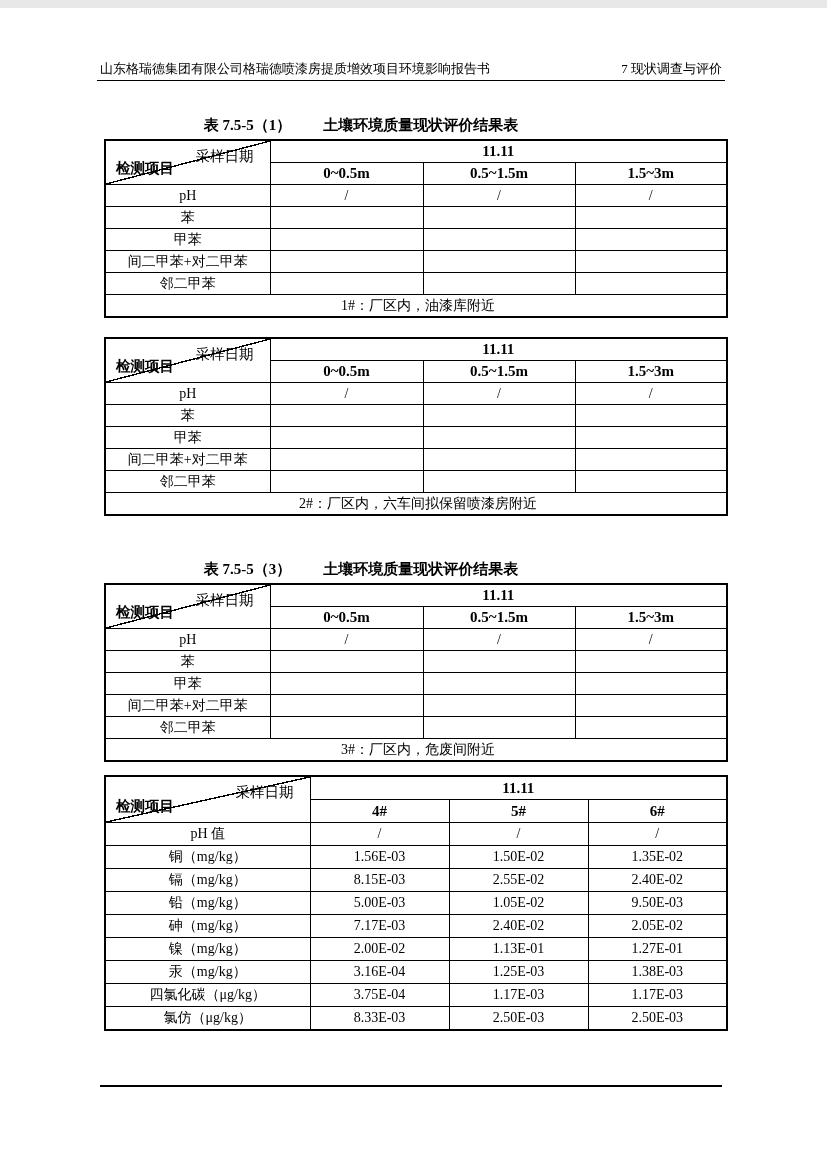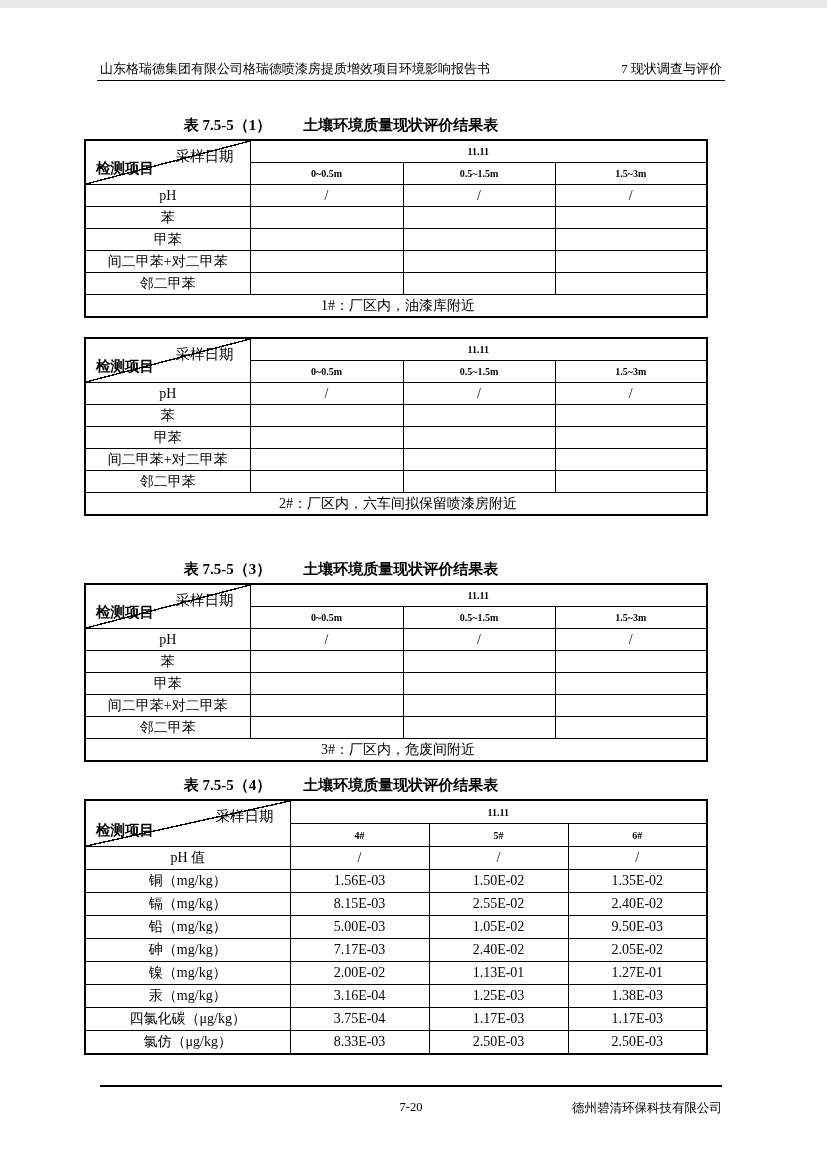--- a/index.html
+++ b/index.html
@@ -6,28 +6,28 @@
   .page{
     position:relative;width:827px;height:1169px;margin:8px auto;background:#ffffff;
     font-family:"Liberation Serif","DejaVu Serif",serif;color:#000;overflow:hidden;
   }
   
   .pheader{position:absolute;left:100px;top:52px;width:622px;display:flex;
            justify-content:space-between;align-items:flex-end;font-size:13px;}
   .hrule{position:absolute;left:97px;top:72px;width:628px;border-top:1.5px solid #000;height:0;}
 
   
-  .block{position:absolute;left:84px;width:514px;}
+  .block{position:absolute;left:104px;width:514px;}
   .tbl-title{text-align:center;font-weight:bold;font-size:15px;line-height:20px;margin:0 0 4px 0;}
   .tbl-title .tt{margin-left:32px;}
 
   table.t{border-collapse:collapse;table-layout:fixed;width:622px;border:2px solid #000;}
   .t td{border:1px solid #000;text-align:center;vertical-align:middle;
         font-size:14px;padding:0 2px;overflow:hidden;white-space:nowrap;}
-  .t .hdr{font-weight:bold;font-size:10px;}
+  .t .hdr{font-weight:bold;font-size:15px;}
   .r-date td{height:25px;}
   .r-cols td{height:39px;}
   .t-std tbody td{height:21px;}
   .t-metals tbody td{height:22px;}
   .r-note td{text-align:center;padding-left:6px;height:23px;}
 
   .t-std  col.c0{width:165px;} .t-std  col.c1{width:153px;}
   .t-std  col.c2{width:152px;} .t-std  col.c3{width:152px;}
   .t-metals col.c0{width:205px;} .t-metals col.c1{width:139px;}
   .t-metals col.c2{width:139px;} .t-metals col.c3{width:139px;}
@@ -243,23 +243,20 @@
         </tbody>
       <tbody>
         <tr class="r-note">
           <td colspan="4">3#：厂区内，危废间附近</td>
         </tr>
       </tbody>
     </table>
   </section>
 
   <section class="block" style="top:767px">
-    <div class="tbl-title">
-      <span>表 7.5-5（4）</span><span class="tt">土壤环境质量现状评价结果表</span>
-    </div>
     <table class="t t-metals">
       <colgroup>
           <col class="c0">
           <col class="c1">
           <col class="c2">
           <col class="c3">
         </colgroup>
       <tbody>
         <tr class="r-date">
           <td class="diag" rowspan="2">
@@ -327,18 +324,14 @@
             <td>氯仿（μg/kg）</td>
             <td>8.33E-03</td>
             <td>2.50E-03</td>
             <td>2.50E-03</td>
           </tr>
         </tbody>
     </table>
   </section>
 
   <div class="frule"></div>
-  <div class="pfooter">
-    <span class="pno">7-20</span>
-    <span class="company">德州碧清环保科技有限公司</span>
-  </div>
 
 </div>
 
 </body></html>

